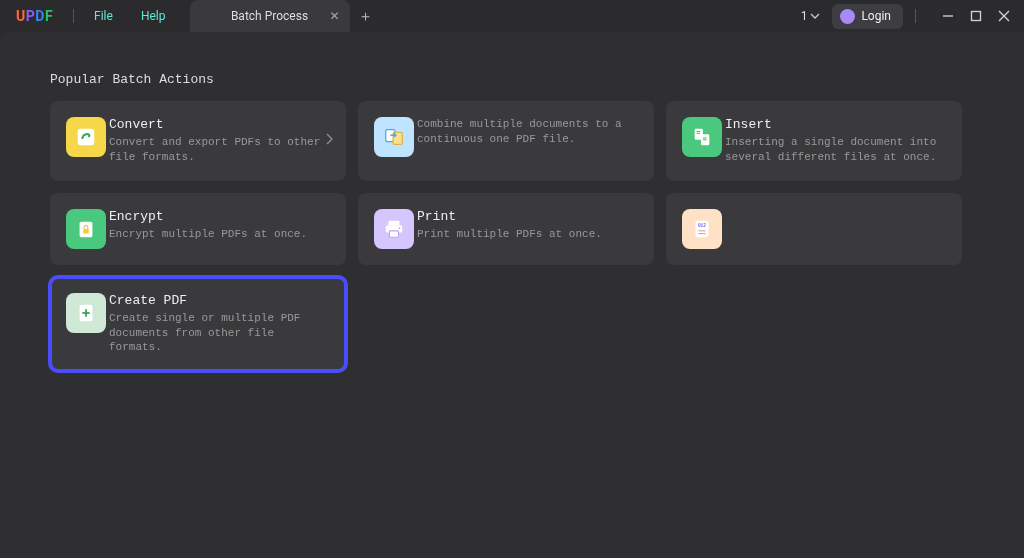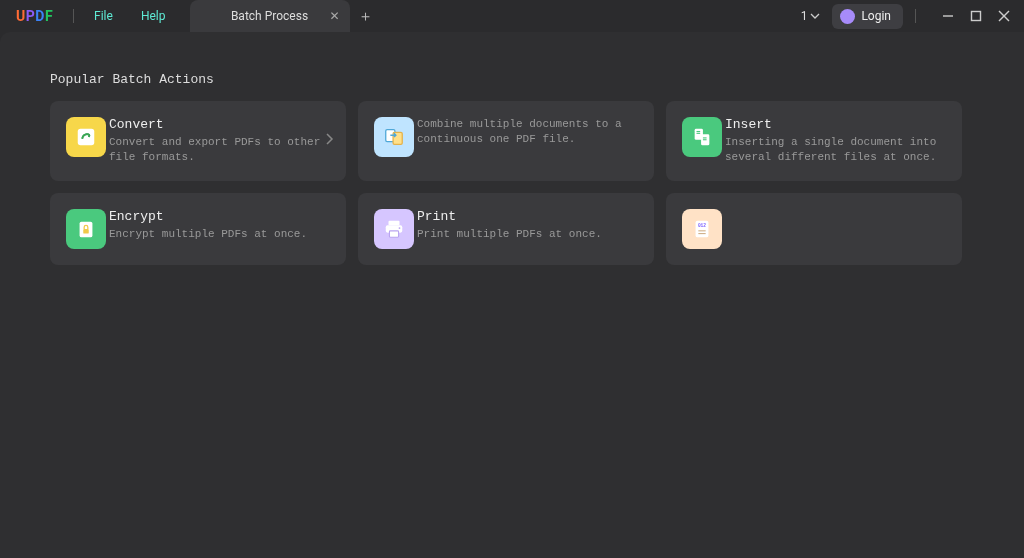--- a/index.html
+++ b/index.html
@@ -318,15 +318,28 @@
       <div class="card-icon" style="background:#ffe2c6">
         <svg width="22" height="22" viewBox="0 0 24 24">
             <rect x="5" y="3" width="14" height="18" rx="2" fill="#fff"></rect>
             <text x="12" y="10" font-size="5" text-anchor="middle" fill="#7b61ff" font-weight="700">012</text>
             <line x1="8" y1="14" x2="16" y2="14" stroke="#d0b088" stroke-width="1.2"></line>
             <line x1="8" y1="17" x2="16" y2="17" stroke="#d0b088" stroke-width="1.2"></line>
           </svg>
       </div>
     </div>
 
+    <div class="card selected">
+      <div class="card-icon" style="background:#cfe9d6">
+        <svg width="22" height="22" viewBox="0 0 24 24">
+            <rect x="5" y="3" width="14" height="18" rx="2" fill="#fff"></rect>
+            <line x1="12" y1="8" x2="12" y2="16" stroke="#3aa655" stroke-width="2"></line>
+            <line x1="8" y1="12" x2="16" y2="12" stroke="#3aa655" stroke-width="2"></line>
+          </svg>
+      </div>
+      <div class="card-body">
+        <div class="card-title">Create PDF</div>
+        <div class="card-desc">Create single or multiple PDF documents from other file formats.</div>
+      </div>
+    </div>
 
   </div>
 </div>
 
 </body></html>

